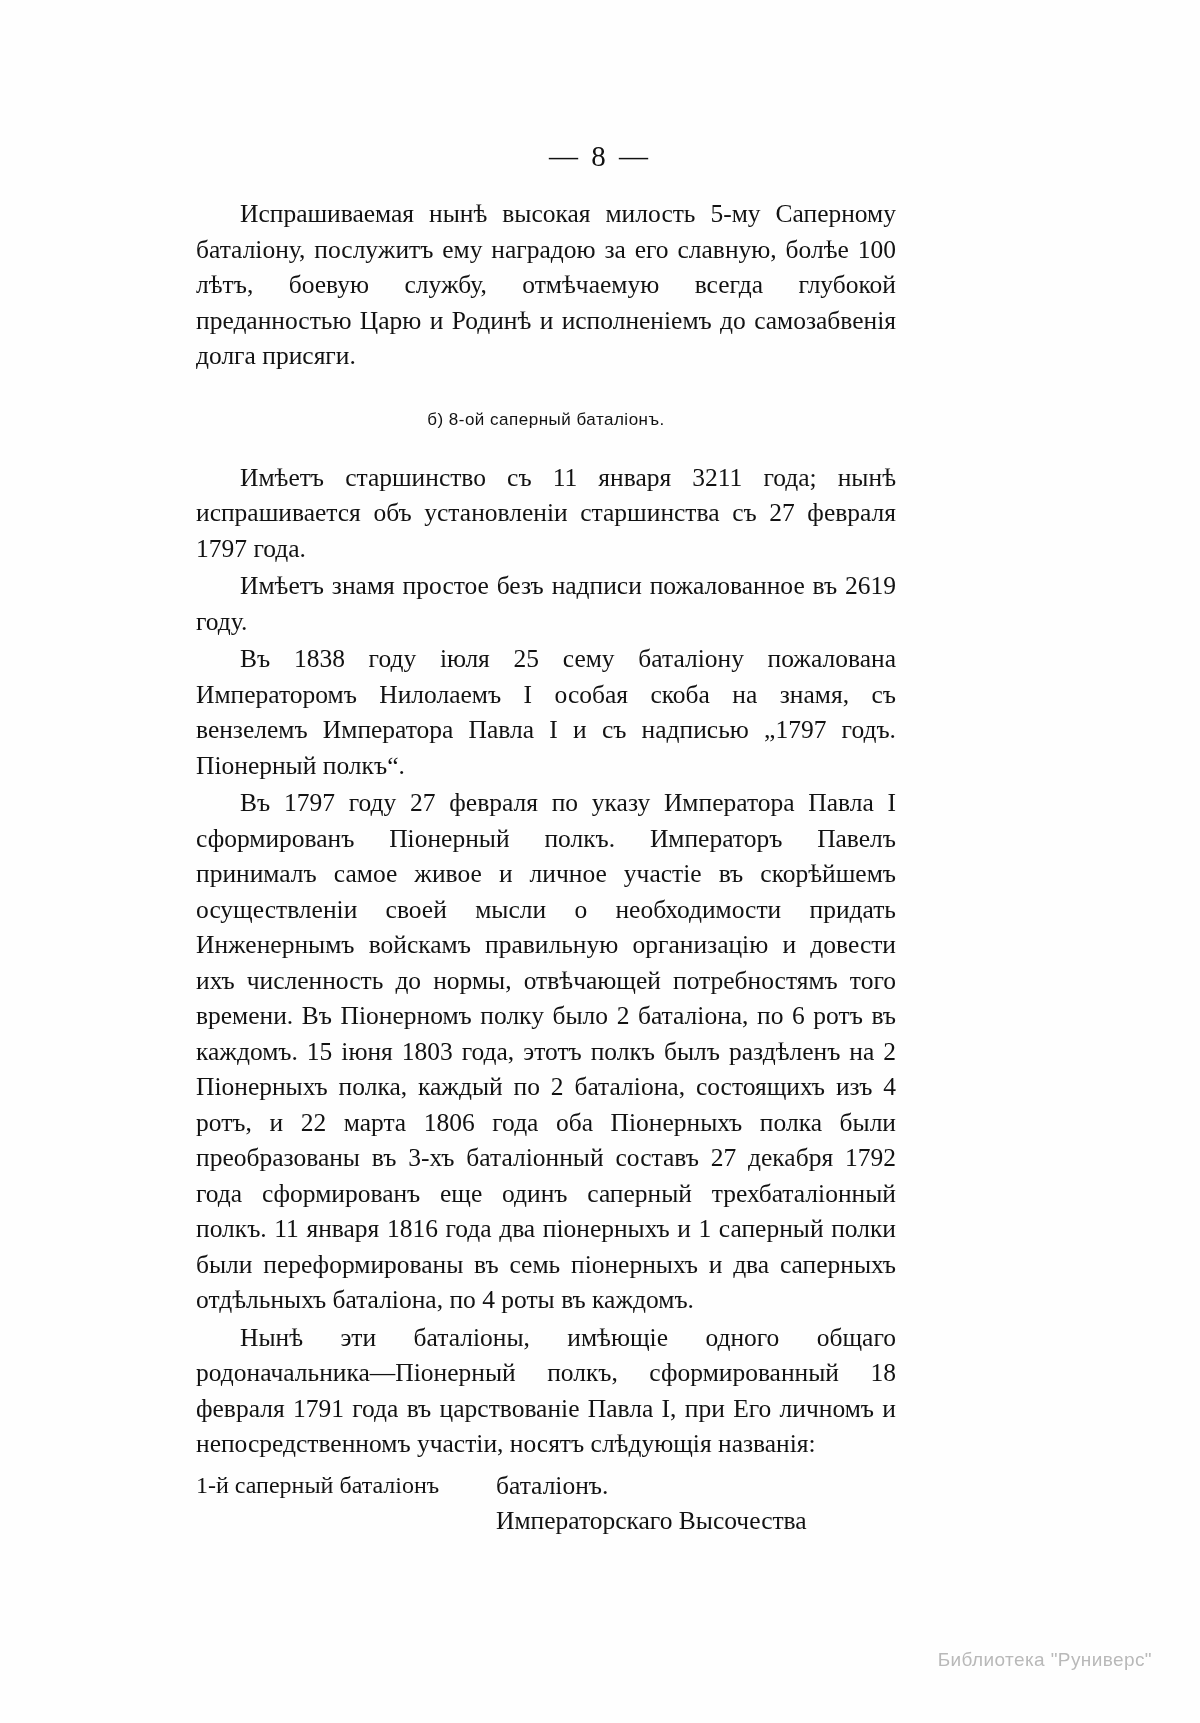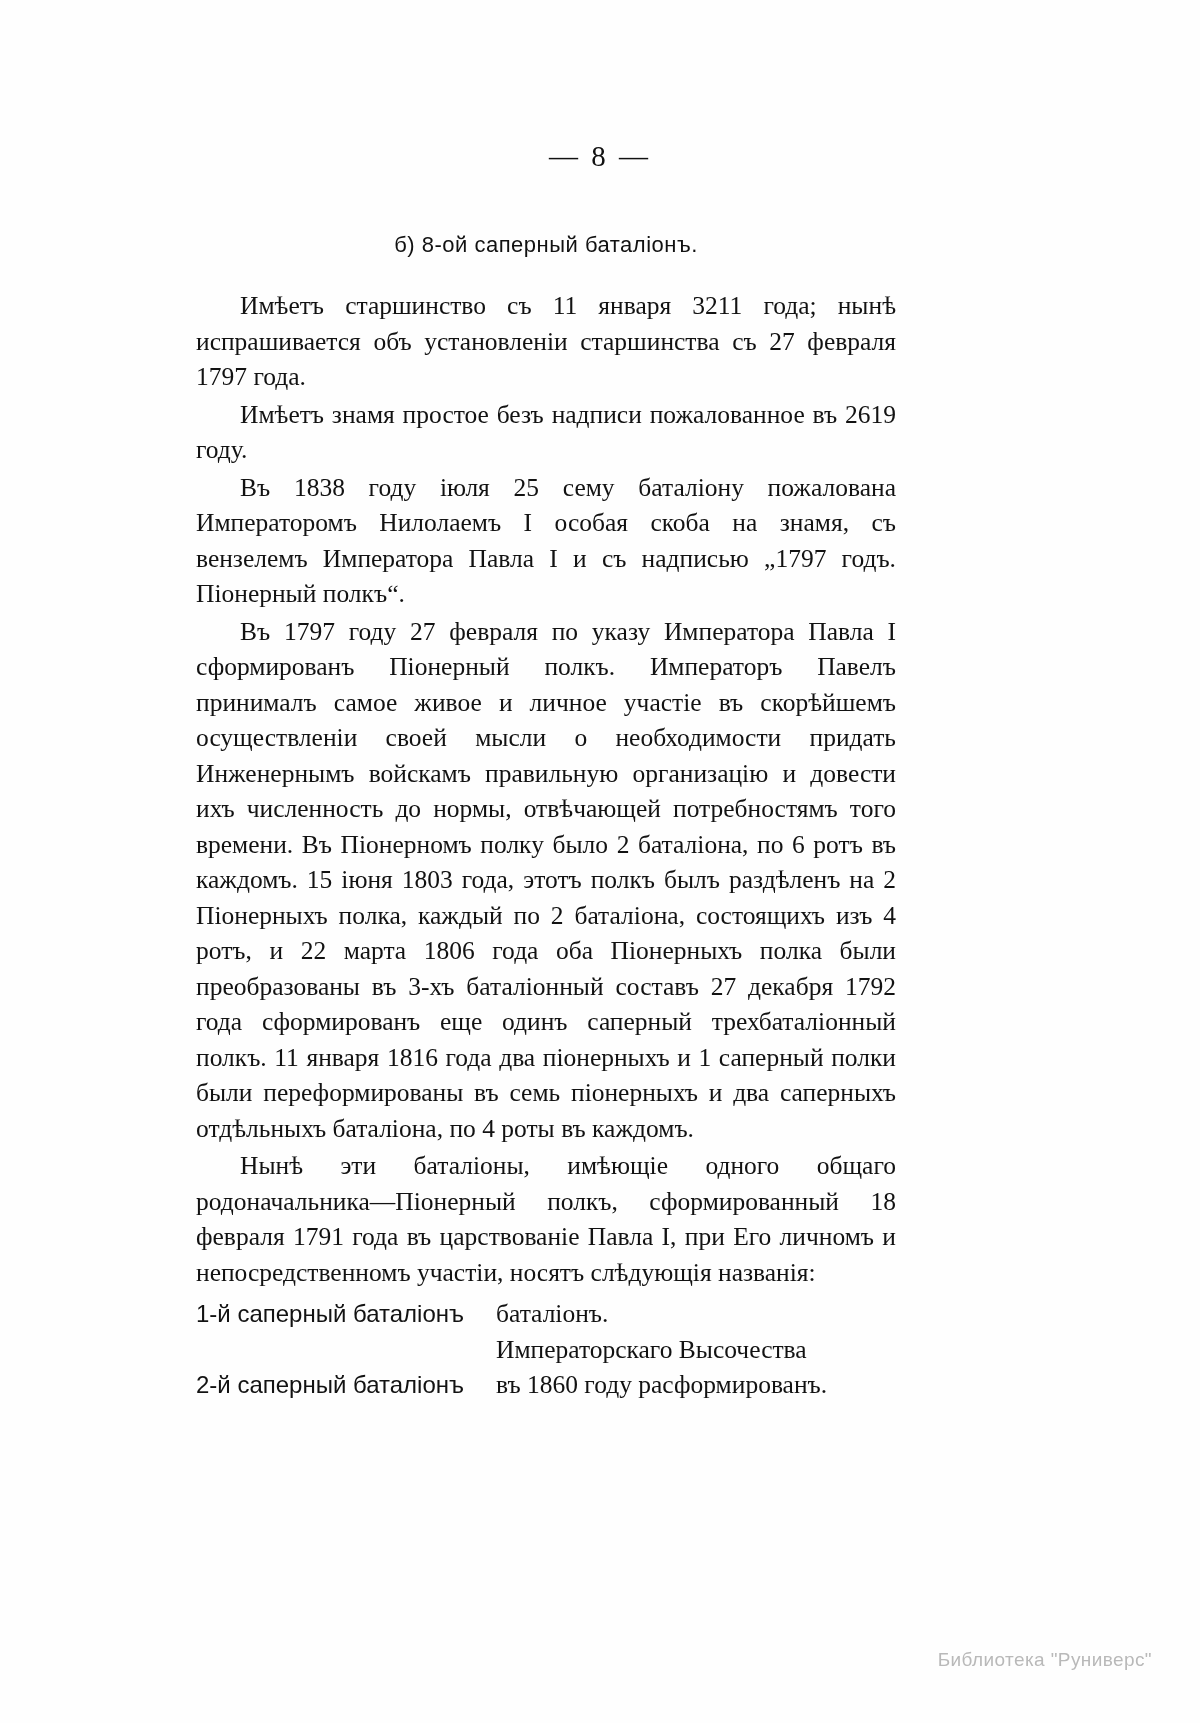--- a/index.html
+++ b/index.html
@@ -43,38 +43,38 @@
     font-size: 25.5px;
     line-height: 35.5px;
     text-align: justify;
     text-indent: 44px;
     color: #121212;
     -webkit-font-smoothing: antialiased;
   }
   .section-heading {
     margin: 36px 0 30px 0;
     text-align: center;
-    font-size: 22px;
+    font-size: 17px;
     font-family: "Liberation Sans", sans-serif;
     letter-spacing: 0.5px;
     color: #111;
   }
   .list-block {
     margin-top: 6px;
   }
   .list-row {
     display: flex;
     font-size: 25.5px;
     line-height: 35.5px;
     color: #121212;
   }
   .list-row .label {
     width: 300px;
     flex: 0 0 300px;
-    font-family: Liberation Sans, sans-serif;
+    font-family: Liberation Serif, serif;
     font-size: 24px;
   }
   .list-row .value {
     flex: 1 1 auto;
   }
   .list-row .value .line {
     display: block;
   }
   .watermark {
     position: absolute;
@@ -88,20 +88,21 @@
 </style>
 </head>
 <body>
 
 <div class="page">
 
   <div class="page-number">—  8  —</div>
 
   <div class="content">
 
+    <p class="para">Испрашиваемая нынѣ высокая милость 5-му Саперному баталiону, послужитъ ему наградою за его славную, болѣе 100 лѣтъ, боевую службу, отмѣчаемую всегда глубокой преданностью Царю и Родинѣ и исполненiемъ до самозабвенiя долга присяги.</p>
 
     <div class="section-heading">б) 8-ой саперный баталiонъ.</div>
 
     <p class="para">Имѣетъ старшинство съ 11 января 3211 года; нынѣ испрашивается объ установленiи старшинства съ 27 февраля 1797 года.</p>
 
     <p class="para">Имѣетъ знамя простое безъ надписи пожалованное въ 2619 году.</p>
 
     <p class="para">Въ 1838 году iюля 25 сему баталiону пожалована Императоромъ Нилолаемъ I особая скоба на знамя, съ вензелемъ Императора Павла I и съ надписью „1797 годъ. Пiонерный полкъ“.</p>
 
     <p class="para">Въ 1797 году 27 февраля по указу Императора Павла I сформированъ Пiонерный полкъ. Императоръ Павелъ принималъ самое живое и личное участiе въ скорѣйшемъ осуществленiи своей мысли о необходимости придать Инженернымъ войскамъ правильную организацiю и довести ихъ численность до нормы, отвѣчающей потребностямъ того времени. Въ Пiонерномъ полку было 2 баталiона, по 6 ротъ въ каждомъ. 15 iюня 1803 года, этотъ полкъ былъ раздѣленъ на 2 Пiонерныхъ полка, каждый по 2 баталiона, состоящихъ изъ 4 ротъ, и 22 марта 1806 года оба Пiонерныхъ полка были преобразованы въ 3-хъ баталiонный составъ 27 декабря 1792 года сформированъ еще одинъ саперный трехбаталiонный полкъ. 11 января 1816 года два пiонерныхъ и 1 саперный полки были переформированы въ семь пiонерныхъ и два саперныхъ отдѣльныхъ баталiона, по 4 роты въ каждомъ.</p>
@@ -111,26 +112,20 @@
     <div class="list-block">
 
       <div class="list-row">
         <div class="label">1-й саперный баталiонъ</div>
         <div class="value">
           <span class="line">баталiонъ.</span>
           <span class="line">Императорскаго Высочества</span>
         </div>
       </div>
 
-      <div class="list-row">
-        <div class="label">2-й саперный баталiонъ</div>
-        <div class="value">
-          <span class="line">въ 1860 году расформированъ.</span>
-        </div>
-      </div>
 
     </div>
 
   </div>
 
   <div class="watermark">Библиотека "Руниверс"</div>
 
 </div>
 
 </body></html>

